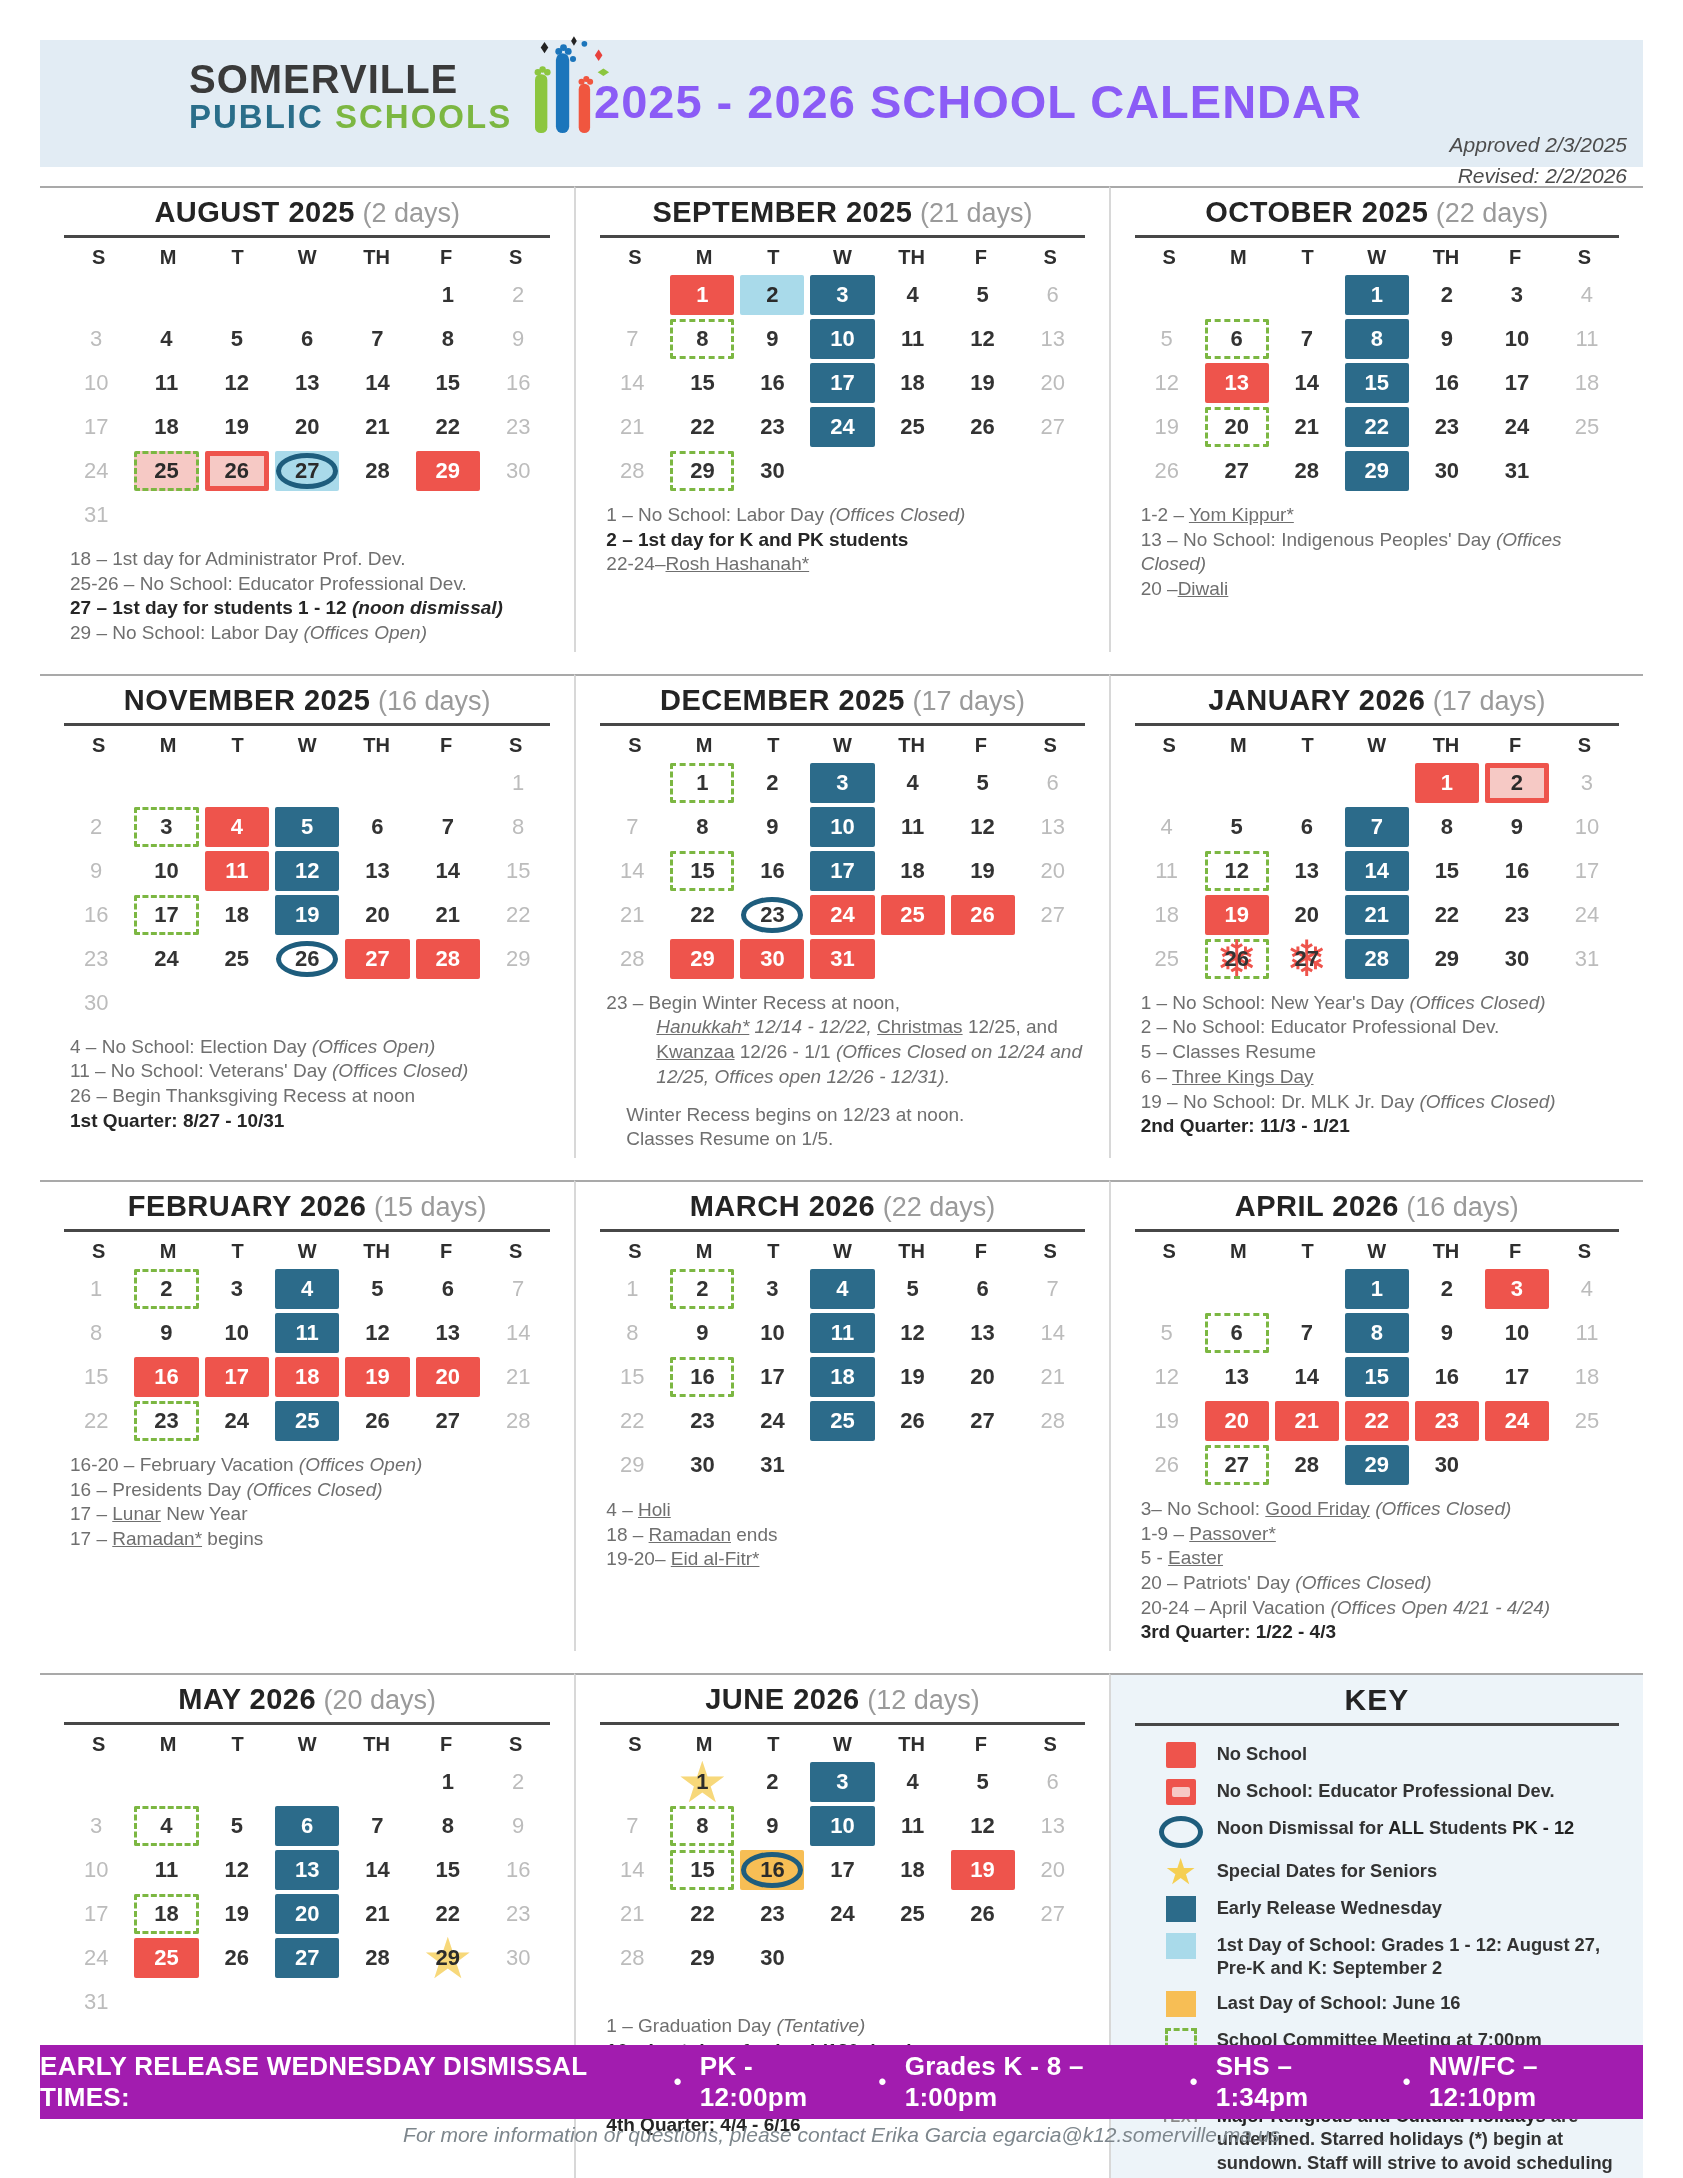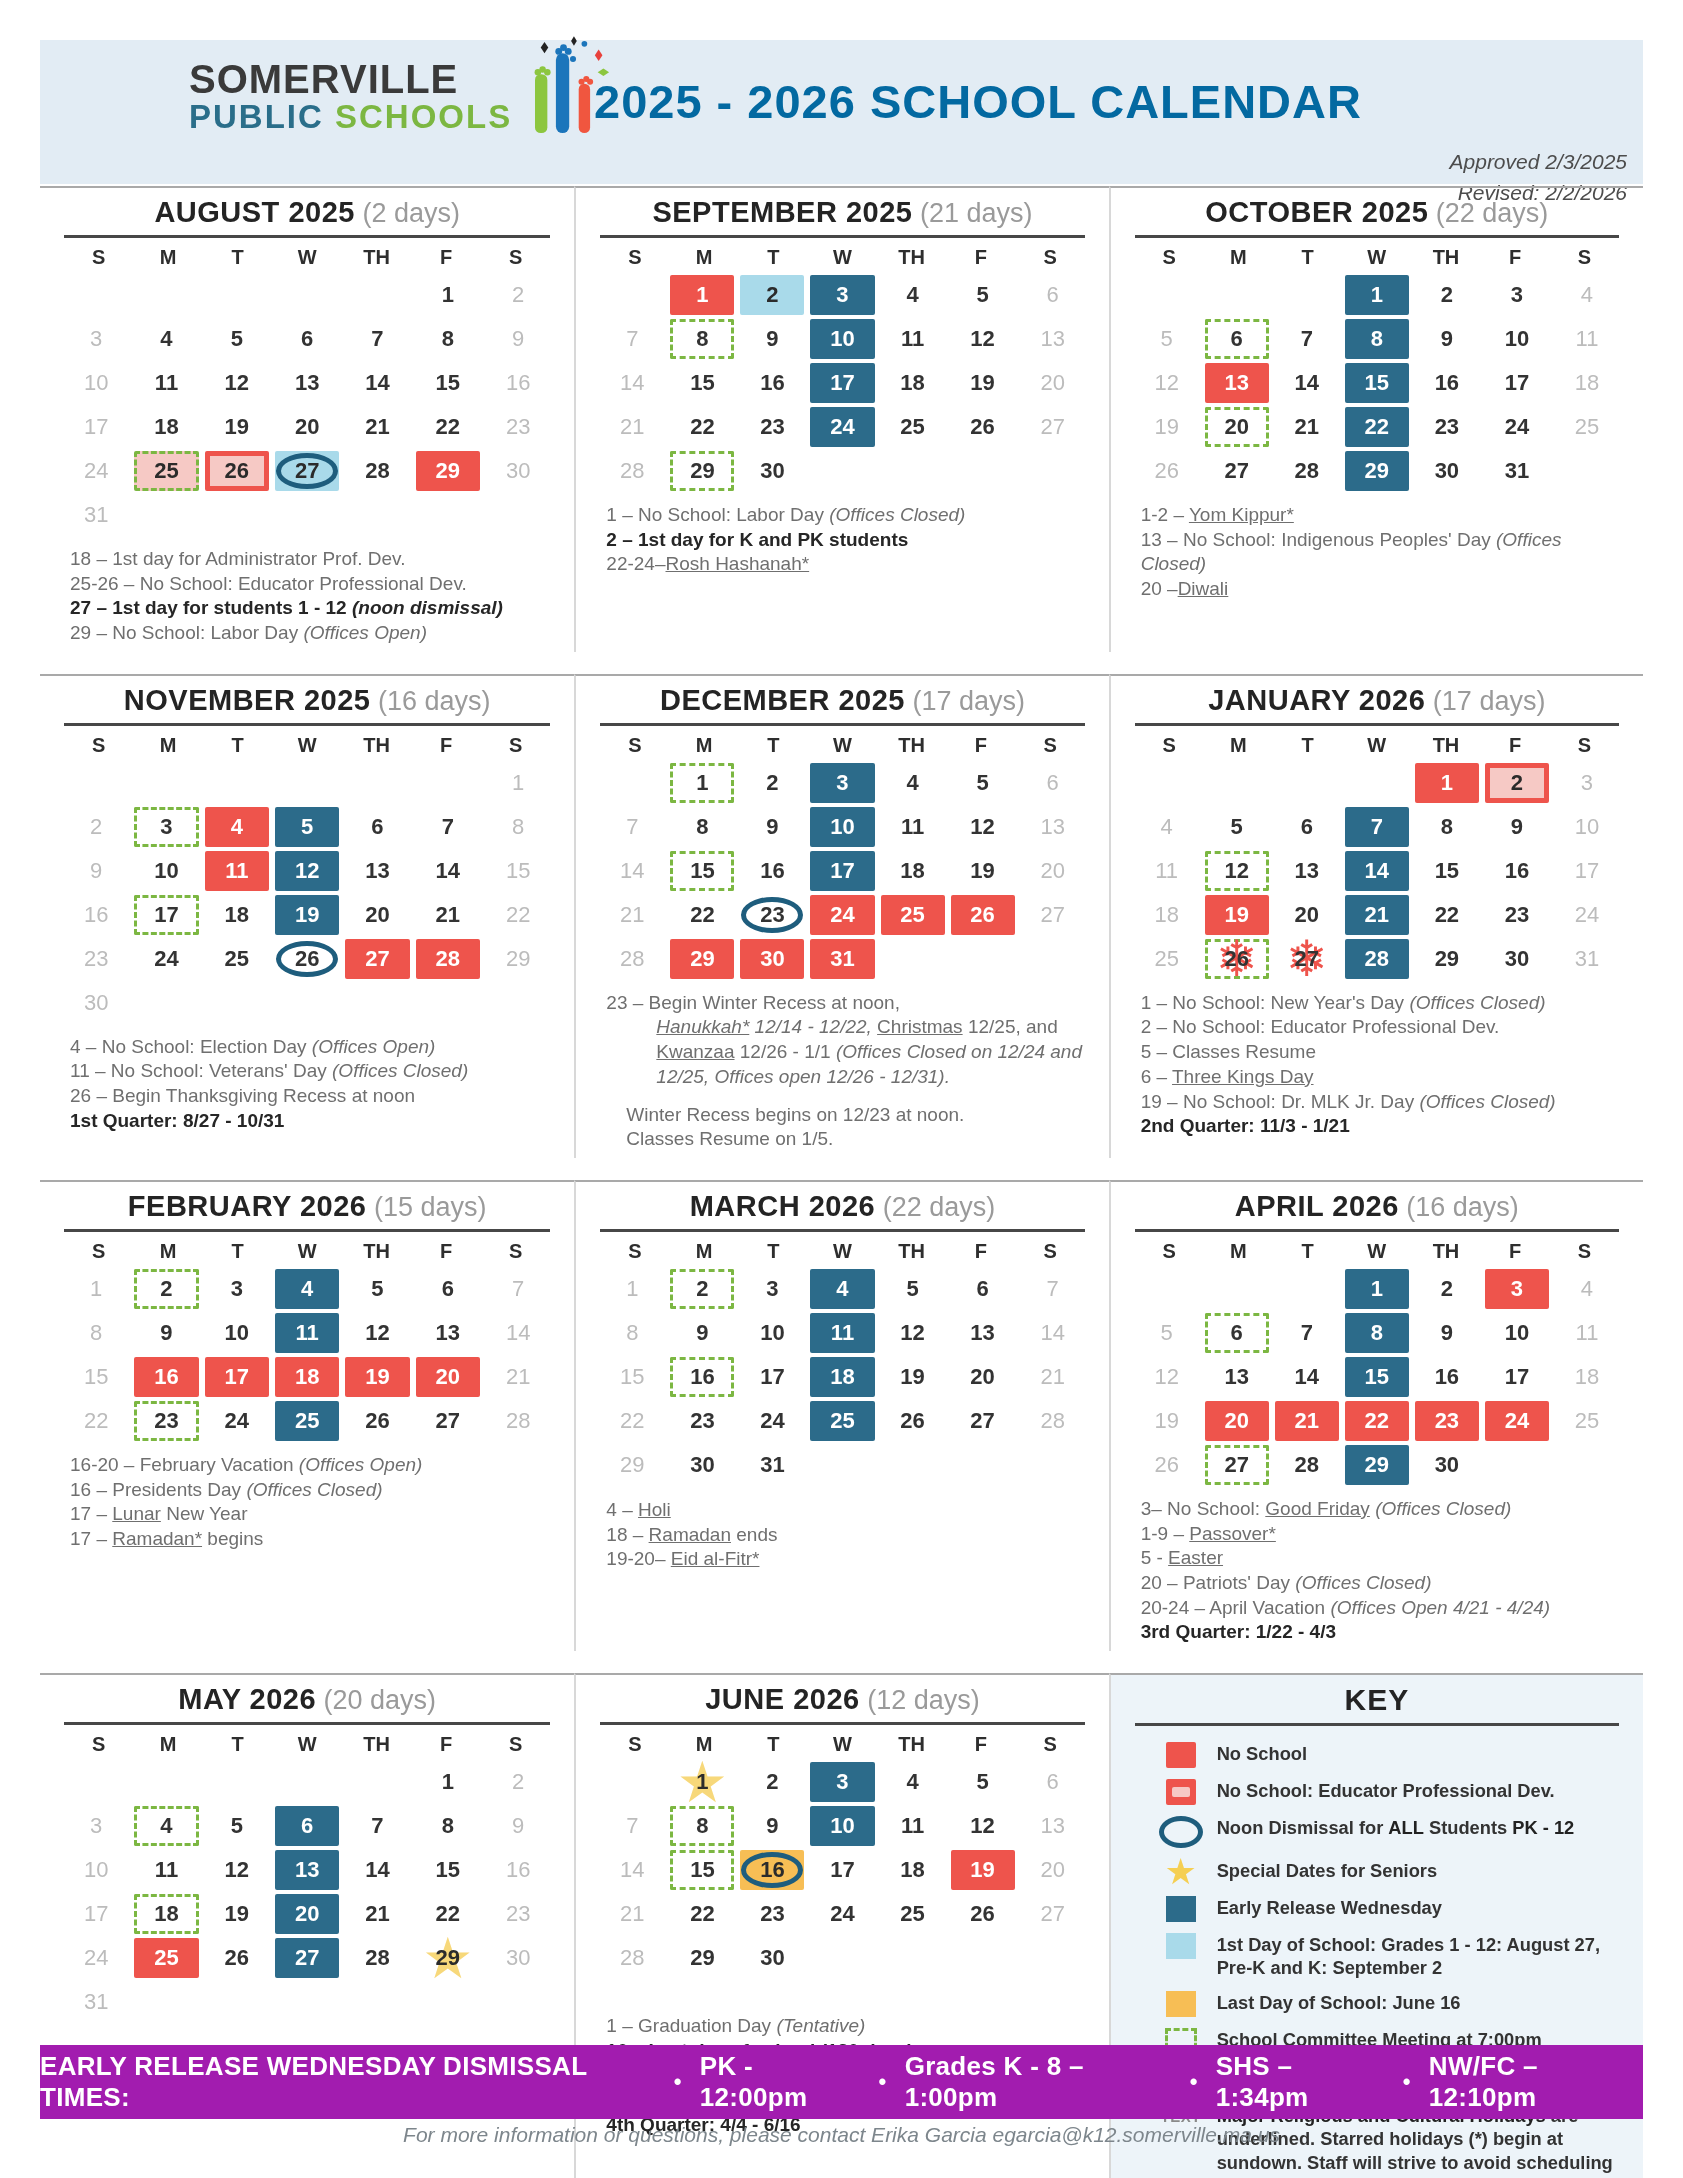--- a/index.html
+++ b/index.html
@@ -1,28 +1,28 @@
 <!DOCTYPE html>
 <html><head>
 <meta charset="utf-8">
 <style>
   html,body{margin:0;padding:0;}
   body{
     width:1683px;height:2178px;position:relative;overflow:hidden;
     background:#ffffff;font-family:"Liberation Sans",sans-serif;color:#333;
   }
   
-  .hdr{position:absolute;left:40px;right:40px;top:40px;height:144px;background:#E2ECF4;}
+  .hdr{position:absolute;left:40px;right:40px;top:40px;height:127px;background:#E2ECF4;}
   .logo{position:absolute;left:149px;top:14px;display:flex;align-items:center;}
   .logo-text{text-align:left;line-height:1.02;}
   .logo-l1{font-size:40px;font-weight:800;color:#3a3a3a;letter-spacing:1px;}
   .logo-l2{font-size:33px;font-weight:800;letter-spacing:2px;}
   .logo-pub{color:#2A6E8A;} .logo-sch{color:#7CB742;}
   .logo-hands{margin-left:4px;margin-top:-18px;}
-  .cal-title{position:absolute;left:554px;top:34px;font-size:47px;font-weight:800;color:#0369a1;letter-spacing:1px;}
+  .cal-title{position:absolute;left:554px;top:34px;font-size:47px;font-weight:800;color:#8b5cf6;letter-spacing:1px;}
   .approve{position:absolute;right:16px;bottom:-24px;text-align:right;font-style:italic;font-size:21px;color:#4c4c4c;line-height:1.45;}
   
   #months{position:absolute;left:40px;right:40px;top:186px;display:grid;grid-template-columns:repeat(3,1fr);row-gap:22px;}
   .gcell{padding:0 24px 6px;border-top:2px solid #a9a9a9;min-width:0;}
   .gcell:nth-child(3n+2),.gcell:nth-child(3n+3){border-left:2px solid #d8d8d8;}
   .mtitle{text-align:center;padding:8px 0 6px;border-bottom:3px solid #474747;}
   .mname{font-size:29px;font-weight:800;color:#242424;letter-spacing:0.5px;}
   .mdays{font-size:27px;color:#9a9a9a;}
   .wrow{display:grid;grid-template-columns:repeat(7,1fr);margin-top:8px;}
   .wrow span{text-align:center;font-size:20px;font-weight:800;color:#2e2e2e;}

